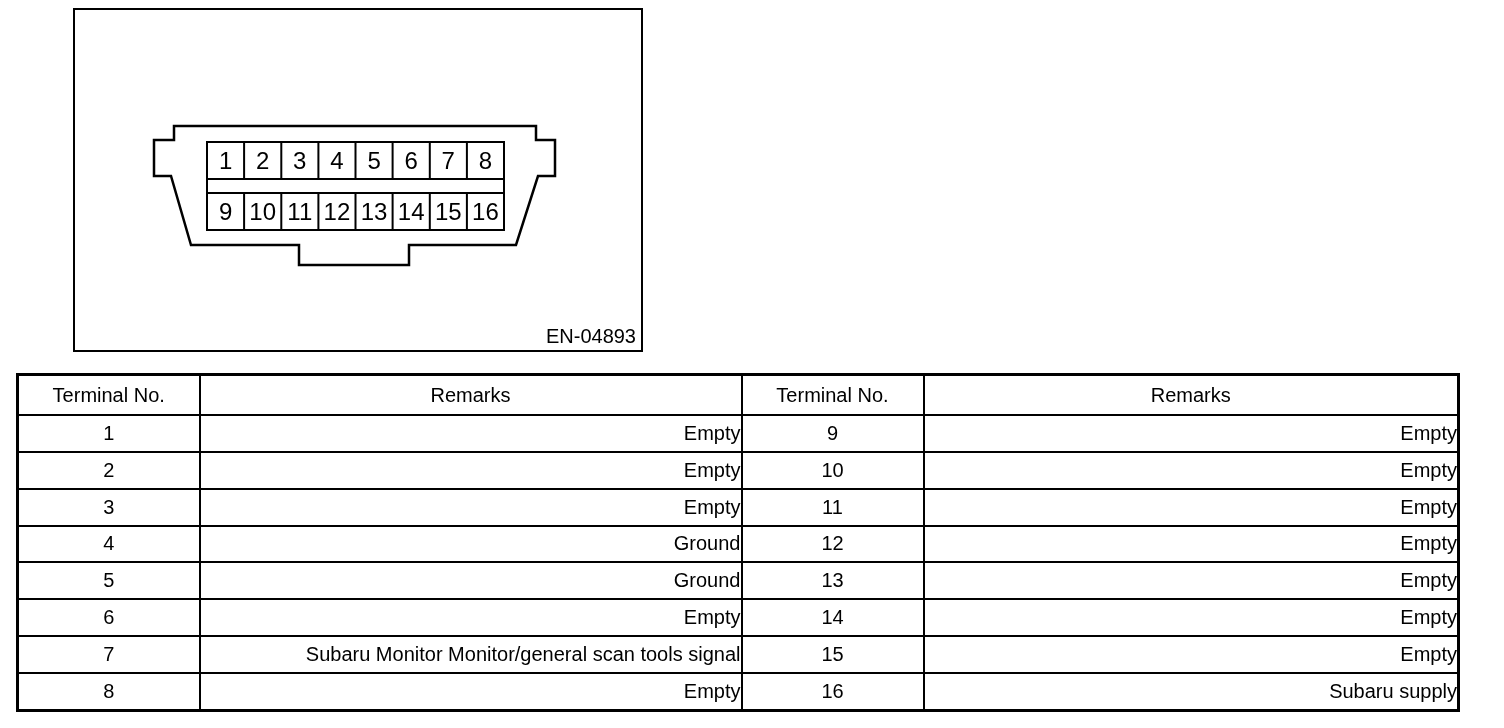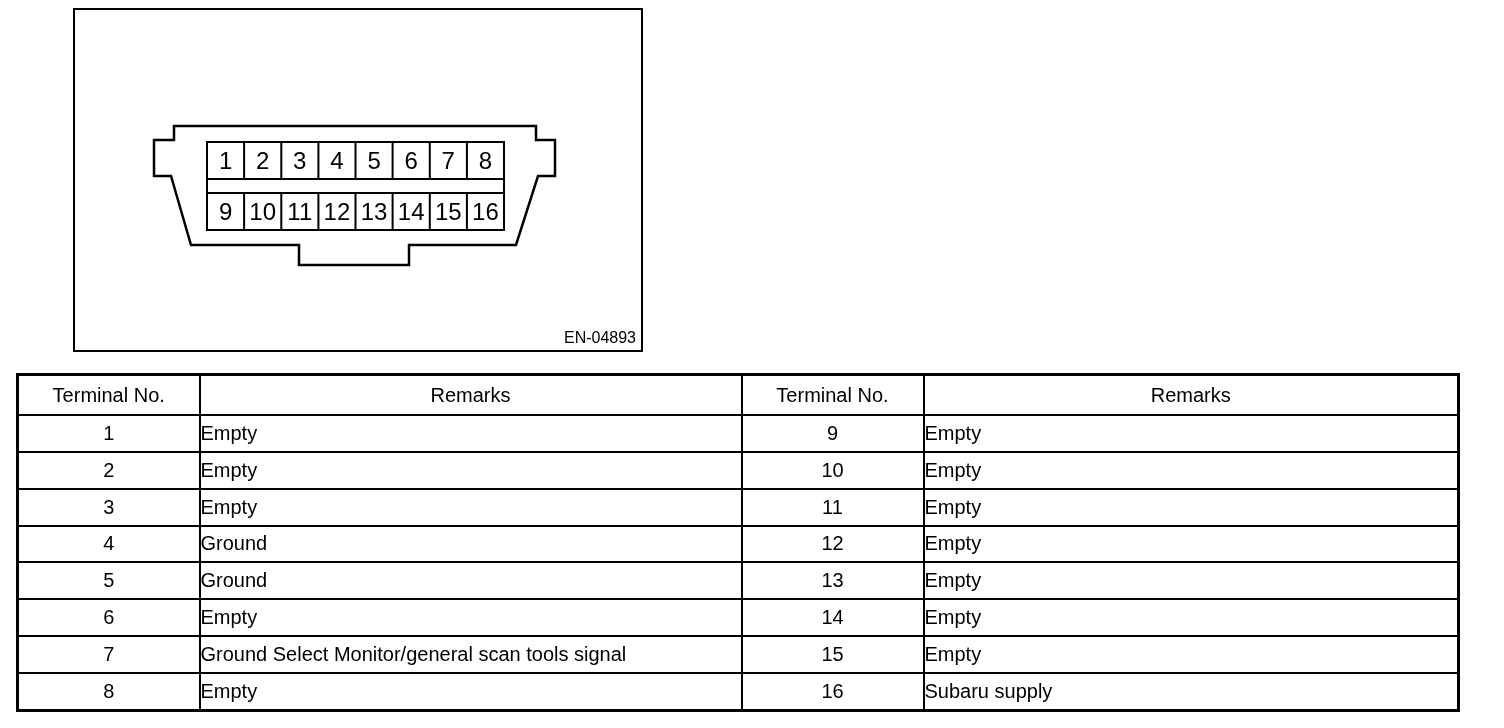--- a/index.html
+++ b/index.html
@@ -28,21 +28,21 @@
   }
   .diagram-box svg {
     position: absolute;
     left: 0;
     top: 0;
   }
   .figure-label {
     position: absolute;
     right: 5px;
     bottom: 4px;
-    font-size: 16px;
+    font-size: 20px;
     line-height: 1;
     color: #000000;
   }
   .pin-num {
     font-family: "Liberation Sans", sans-serif;
     font-size: 24px;
     fill: #000000;
   }
   table.pin-table {
     position: absolute;
@@ -66,21 +66,21 @@
   }
   table.pin-table th {
     font-weight: normal;
     text-align: center;
     height: 38px;
   }
   td.term-cell {
     text-align: center;
   }
   td.remark-cell {
-    text-align: left;
+    text-align: right;
     padding-left: 12px;
   }
 </style>
 </head>
 <body>
 
 <div class="page">
 
   <div class="diagram-box">
     <svg width="566" height="340" viewBox="0 0 566 340">
@@ -161,21 +161,21 @@
         <td class="remark-cell">Empty</td>
       </tr>
       <tr>
         <td class="term-cell">6</td>
         <td class="remark-cell">Empty</td>
         <td class="term-cell">14</td>
         <td class="remark-cell">Empty</td>
       </tr>
       <tr>
         <td class="term-cell">7</td>
-        <td class="remark-cell">Ground Select Monitor/general scan tools signal</td>
+        <td class="remark-cell">Subaru Monitor Monitor/general scan tools signal</td>
         <td class="term-cell">15</td>
         <td class="remark-cell">Empty</td>
       </tr>
       <tr>
         <td class="term-cell">8</td>
         <td class="remark-cell">Empty</td>
         <td class="term-cell">16</td>
         <td class="remark-cell">Subaru supply</td>
       </tr>
     </tbody>

